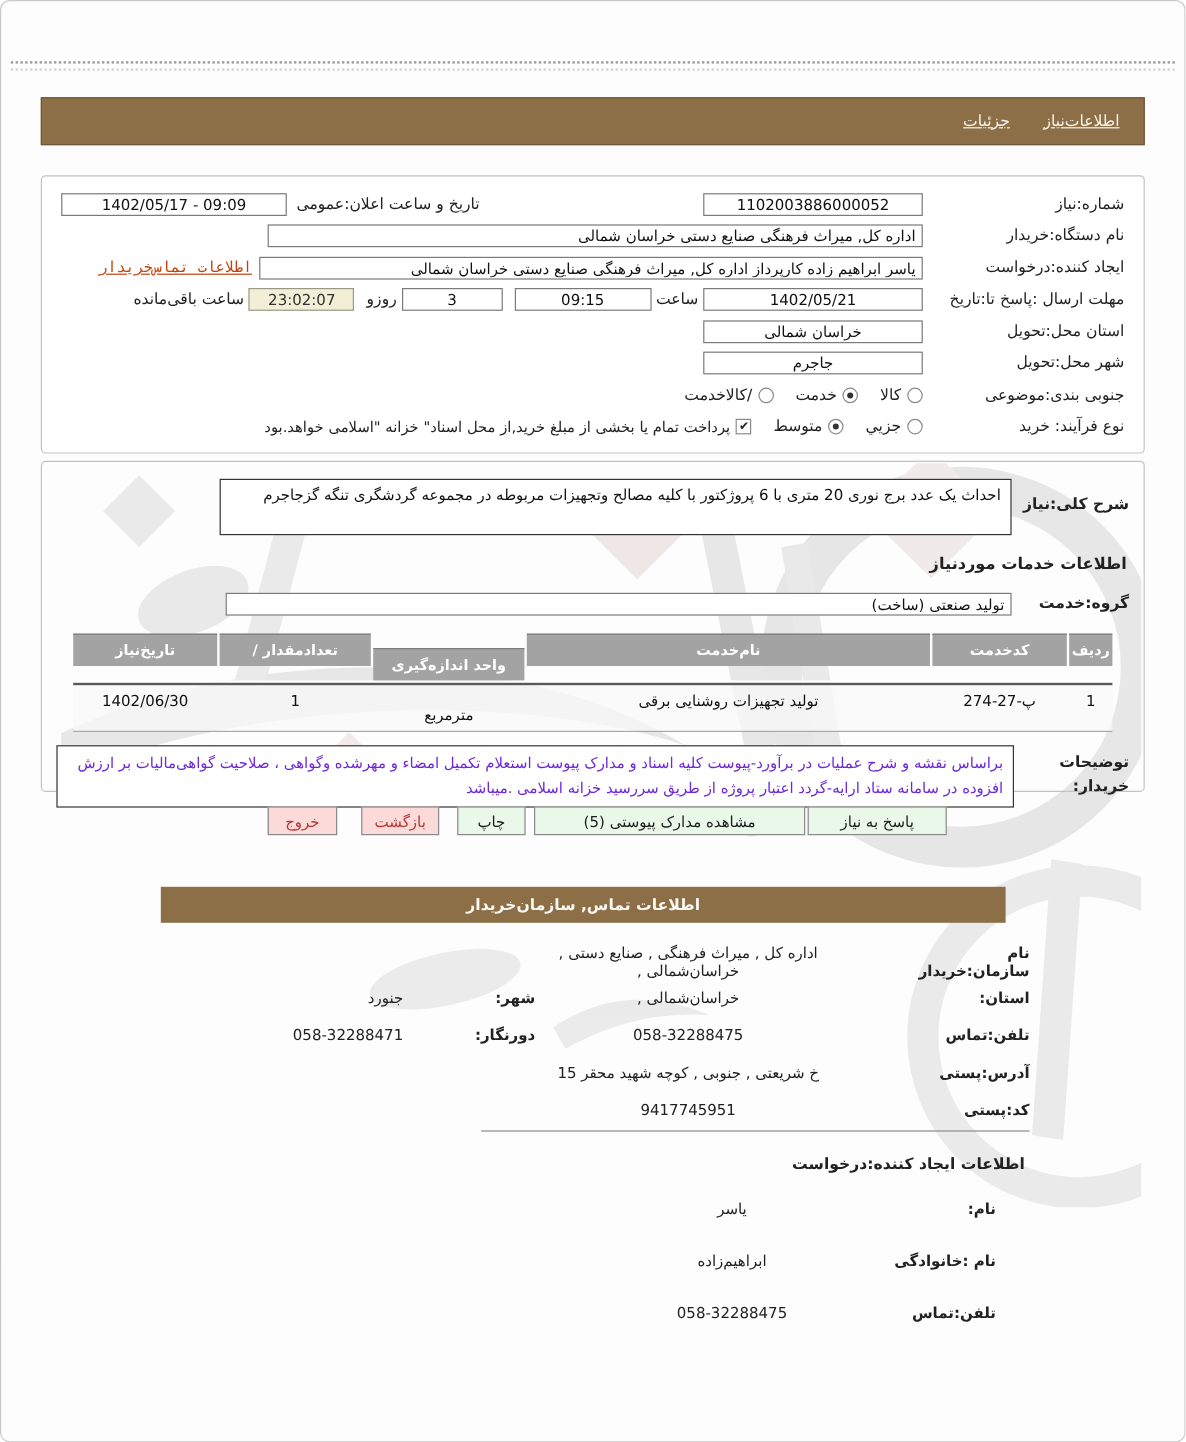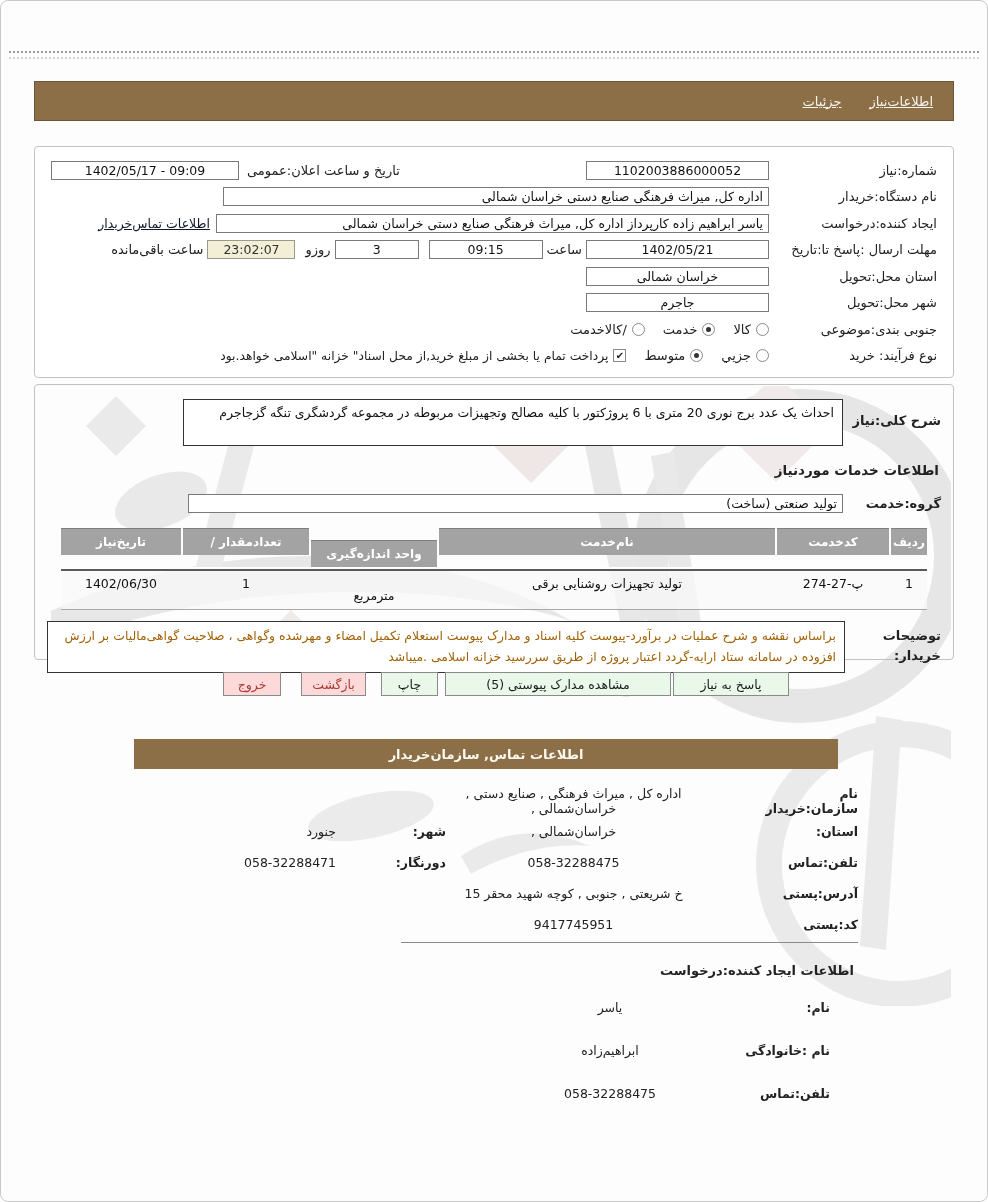--- a/index.html
+++ b/index.html
@@ -39,21 +39,21 @@
   .w-183 { width:183px; } .w-188 { width:188px; } .w-546 { width:546px; }
   .w-553 { width:553px; } .w-114 { width:114px; } .w-84 { width:84px; }
   .leftgroup { margin-inline-start:auto; display:flex; align-items:center; gap:4px; }
   .minilbl { padding:0 4px; white-space:nowrap; }
   .gap10 { width:10px; }
   .remaining {
     width:88px; height:19px; line-height:18px; text-align:center;
     background:#f3eed6; border:1px solid #9a9a8a; color:#333; font-size:12.5px;
     margin-inline-start:6px;
   }
-  a.link { color:#0f172a; text-decoration:underline; margin-inline-start:6px; white-space:nowrap; font-size:12.5px; cursor:pointer; }
+  a.link { color:#c2410c; text-decoration:underline; margin-inline-start:6px; white-space:nowrap; font-size:12.5px; cursor:pointer;font-family:Liberation Mono, monospace; }
 
   .radio {
     width:13px; height:13px; border-radius:50%;
     border:1px solid #8a8a8a; background:#fff; display:inline-block;
     position:relative; flex:0 0 13px;
   }
   .radio.checked::after {
     content:""; position:absolute; inset:3px; border-radius:50%; background:#333;
   }
   .opt { display:flex; align-items:center; gap:5px; margin-inline-end:18px; }
@@ -92,21 +92,21 @@
   }
   .td { height:26px; line-height:26px; text-align:center; font-size:12.5px; color:#111; }
   .w-radif{width:36px;flex:0 0 36px;} .w-code{width:112px;flex:0 0 112px;}
   .w-name{flex:1;} .w-unit{width:126px;flex:0 0 126px;margin-top:12px;}
   .w-qty{width:126px;flex:0 0 126px;} .w-date{width:120px;flex:0 0 120px;}
 
   .notesrow { display:flex; align-items:flex-start; margin-top:11px; }
   .noteslbl { width:96px; flex:0 0 96px; font-weight:bold; line-height:1.55; padding-top:5px; }
   .notesbox {
     width:806px; min-height:52px; border:1px solid #333; background:#fff;
-    font-size:12.4px; line-height:1.7; padding:3px 8px; color:#a16207; text-align:right;
+    font-size:12.4px; line-height:1.7; padding:3px 8px; color:#6d28d9; text-align:right;
   }
 
   .btnrow { position:absolute; top:671px; left:33px; right:33px; display:flex; align-items:center; z-index:1; }
   .btn {
     height:24px; border:1px solid #8a8a8a; font-family:"DejaVu Sans",sans-serif;
     font-size:12.5px; color:#1c1c1c; cursor:pointer; padding:0;
   }
   .btn-green { background:#e9f8e9; }
   .btn-pink  { background:#fcdada; color:#b03a34; }
   .b1 { width:116px; margin-inline-start:165px; }

